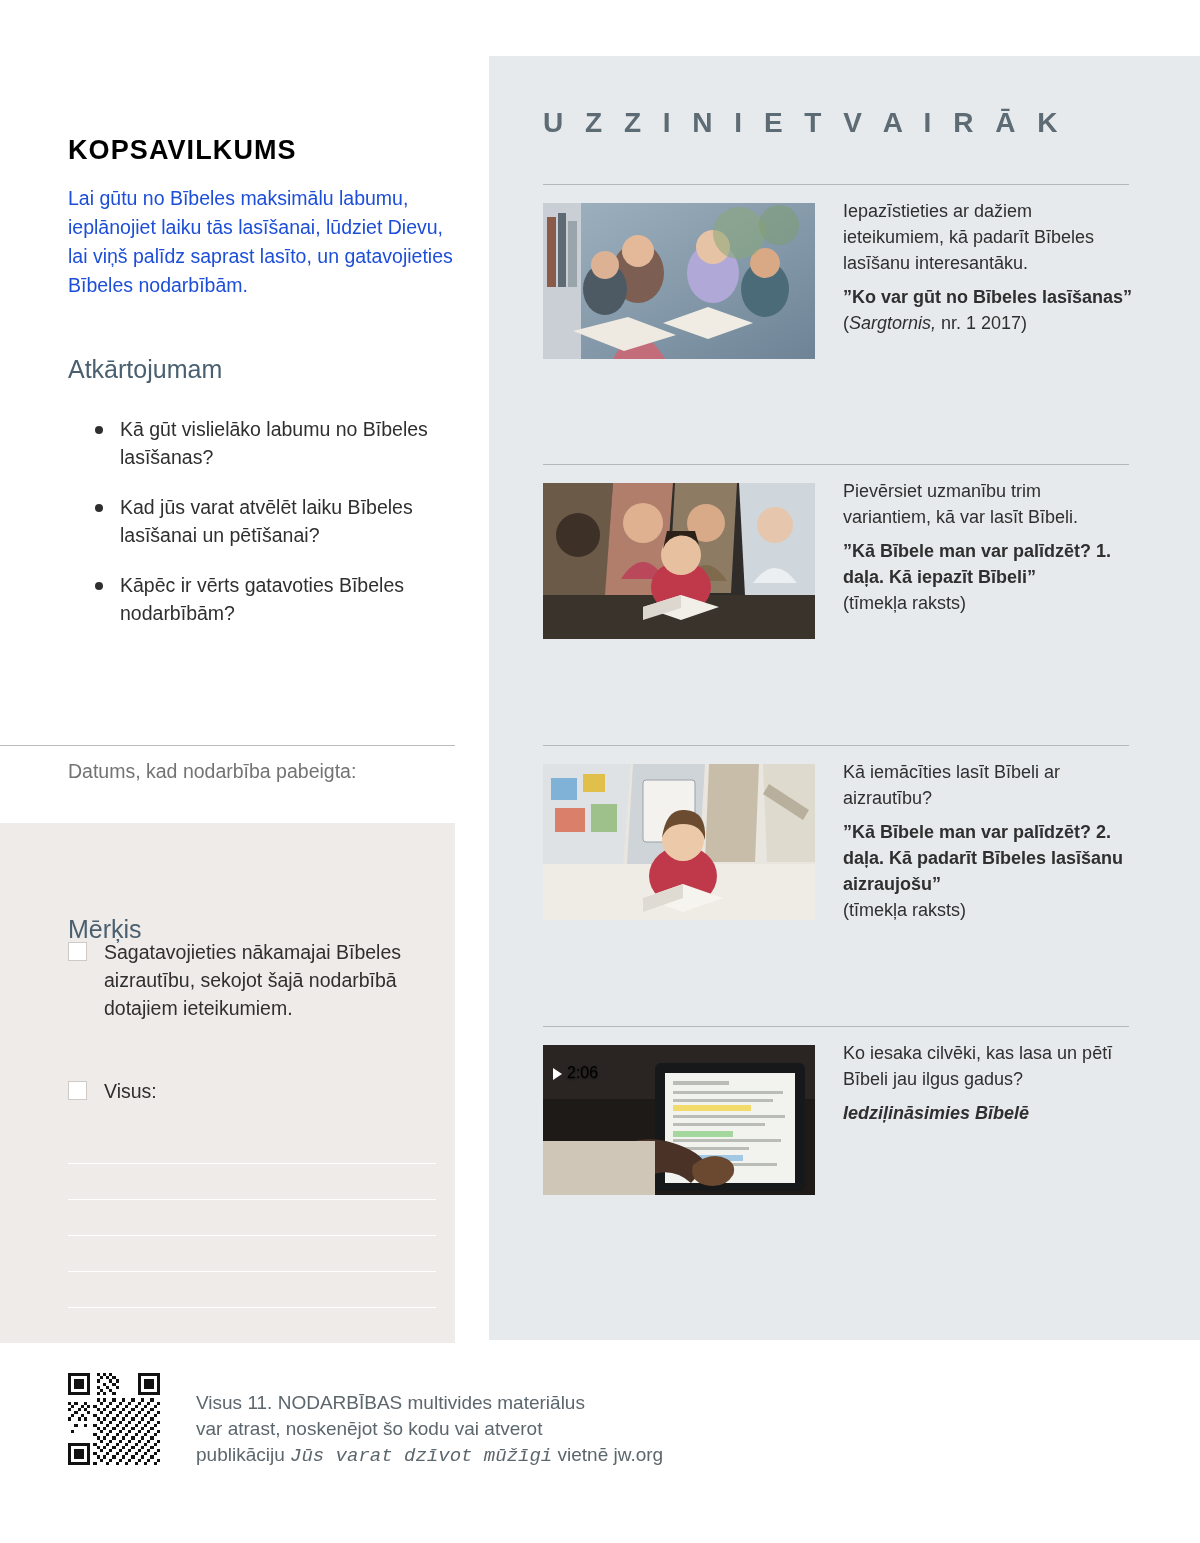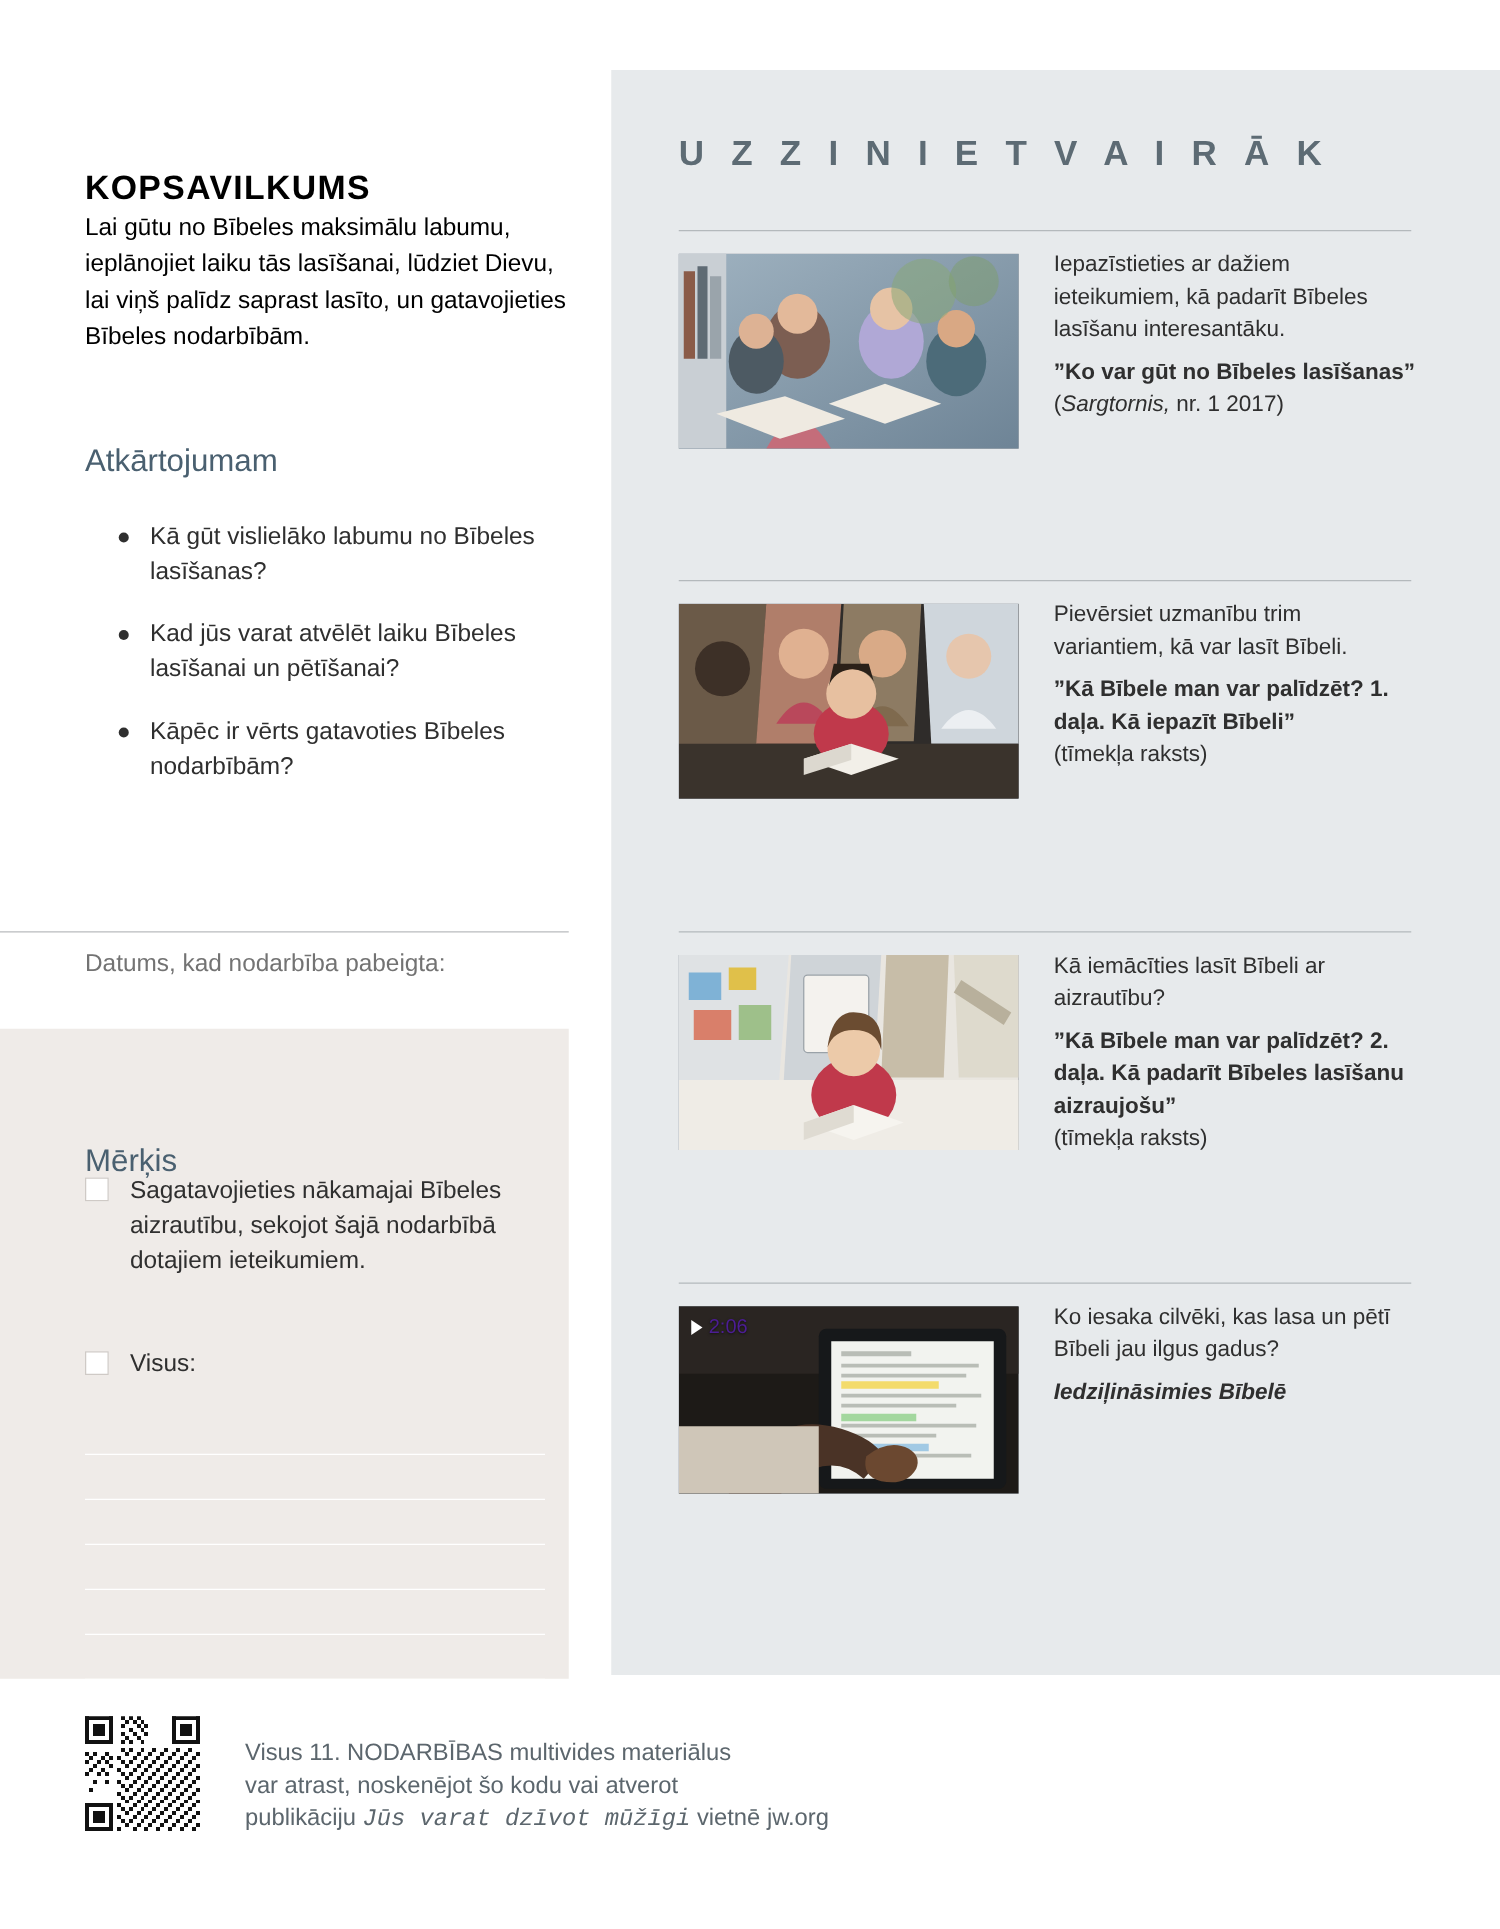--- a/index.html
+++ b/index.html
@@ -42,25 +42,25 @@
     font-size: 27px;
     font-weight: bold;
     letter-spacing: 1.1px;
     color: #000000;
     margin-top: 30px;
   }
 
   .summary-body {
     position: absolute;
     left: 68px;
-    top: 168px;
+    top: 184px;
     width: 390px;
     font-size: 19.5px;
     line-height: 29px;
-    color: #000000;
+    color: #1d4ed8;
   }
 
   .review-title {
     position: absolute;
     left: 68px;
     top: 355px;
     font-size: 25px;
     color: #4a6070;
   }
 
@@ -213,22 +213,22 @@
   .row2 { top: 464px; }
   .row3 { top: 745px; }
   .row4 { top: 1026px; }
 
   .row1 .lm-thumb, .row2 .lm-thumb, .row3 .lm-thumb { height: 156px; }
   .row4 .lm-thumb { height: 150px; top: 19px; }
 
   .video-badge {
     position: absolute;
     left: 10px;
-    top: 8px;
-    color: #4c1d95;
+    top: 19px;
+    color: #000000;
     font-size: 16px;
     z-index: 5;
     text-shadow: 0 1px 2px rgba(0,0,0,.6);
   }
   .video-badge .tri {
     display: inline-block;
     width: 0; height: 0;
     border-left: 9px solid #fff;
     border-top: 6px solid transparent;
     border-bottom: 6px solid transparent;

